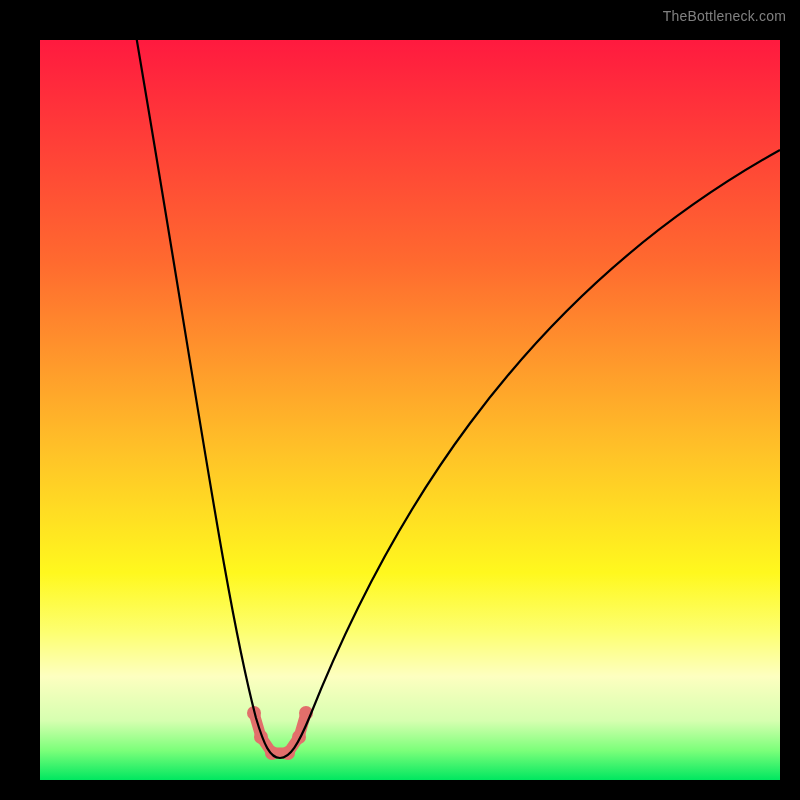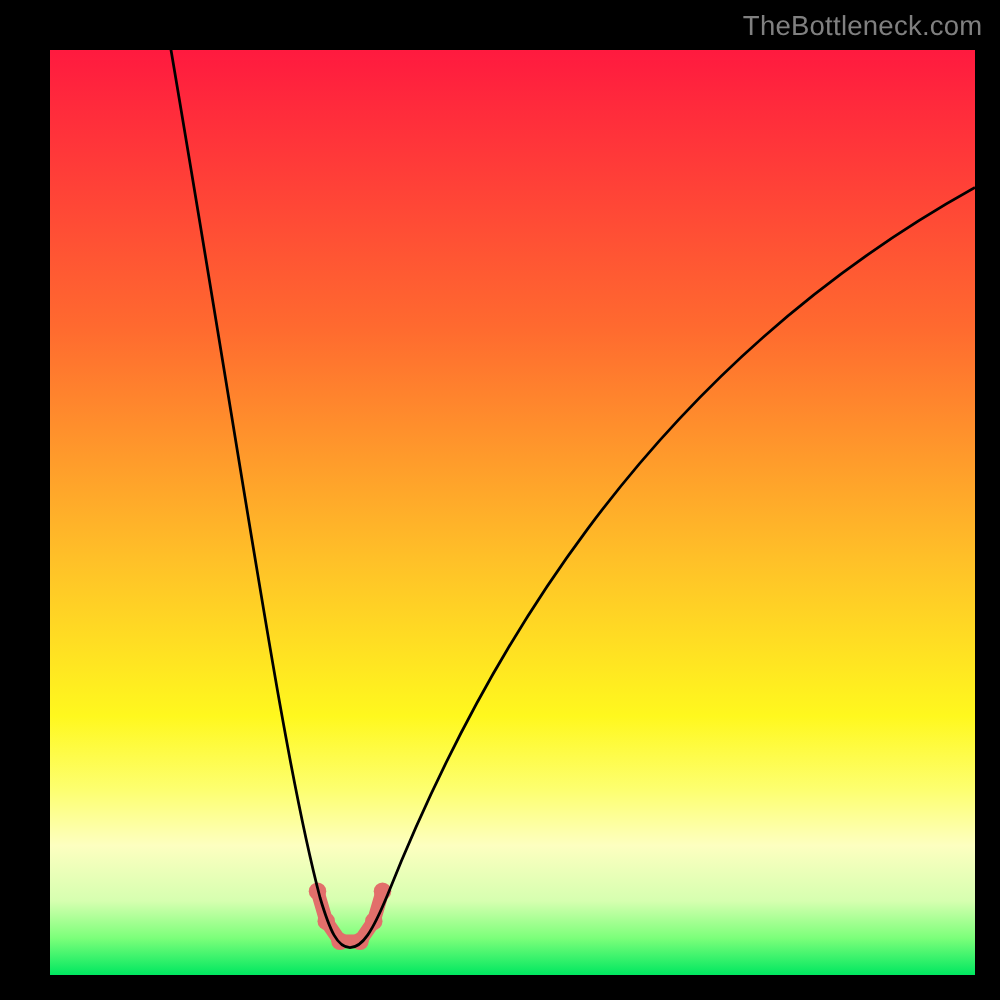--- a/index.html
+++ b/index.html
@@ -40,21 +40,21 @@
     top: 0;
     width: 740px;
     height: 740px;
     overflow: visible;
   }
   .watermark {
     position: absolute;
     top: 8px;
     right: 14px;
     color: #808080;
-    font-size: 22px;
+    font-size: 14px;
     font-weight: 500;
     letter-spacing: 0.2px;
   }
 </style>
 </head>
 <body>
 
 <div class="frame">
 
   <div class="watermark">TheBottleneck.com</div>

